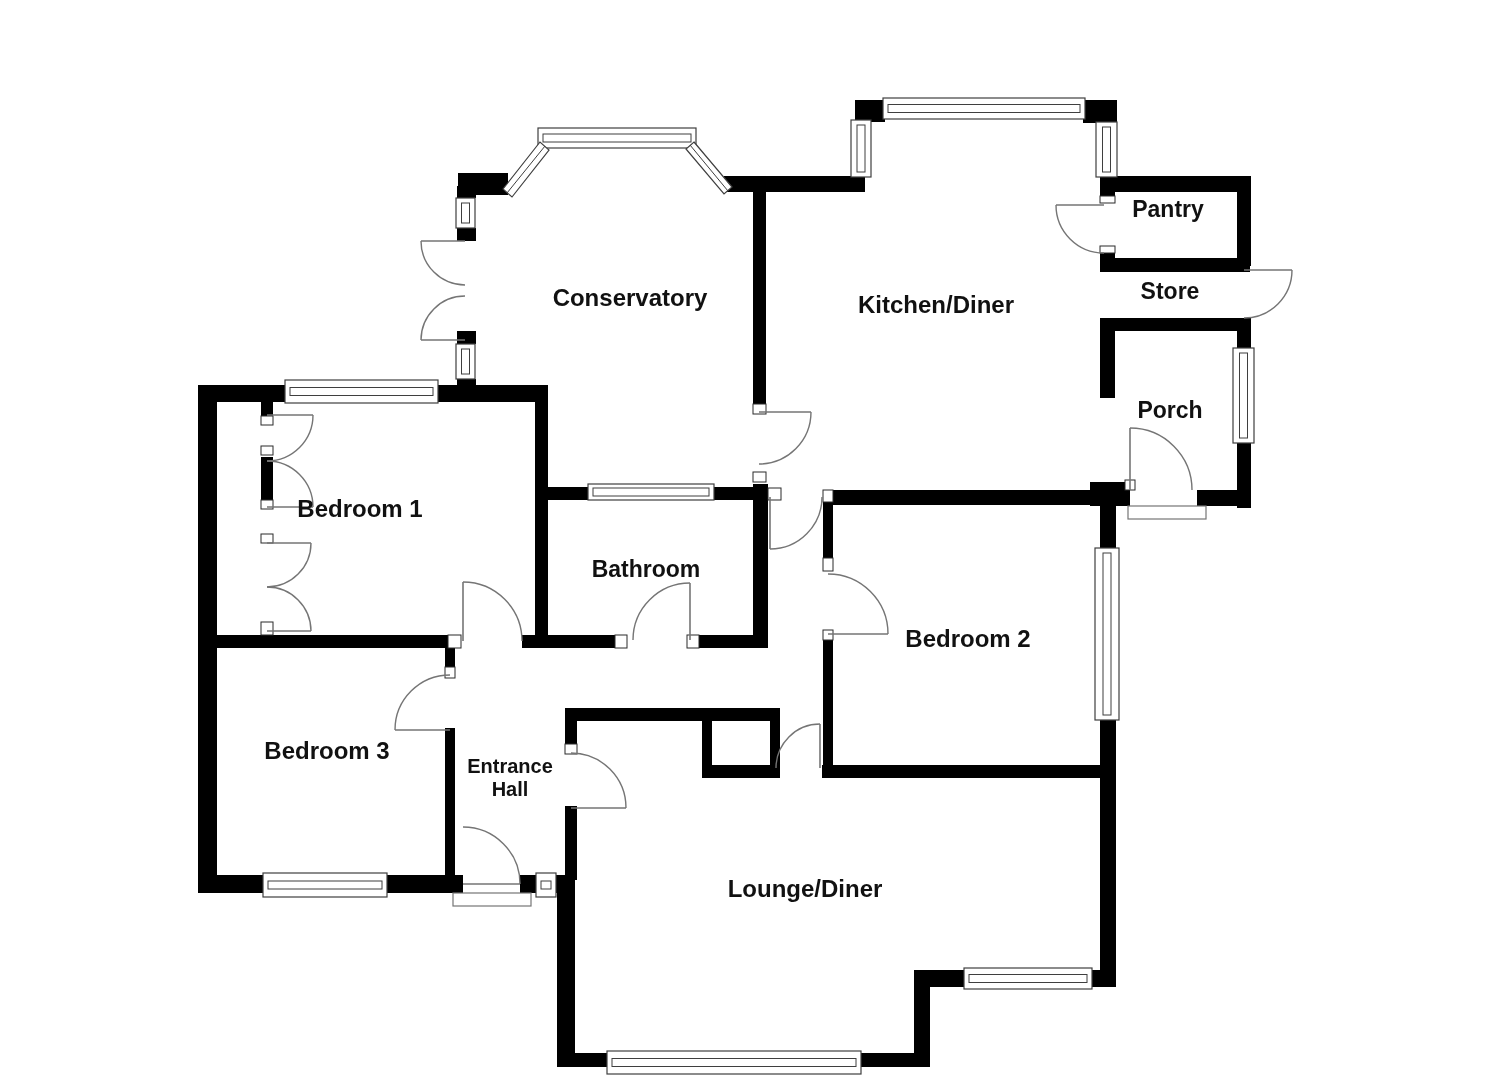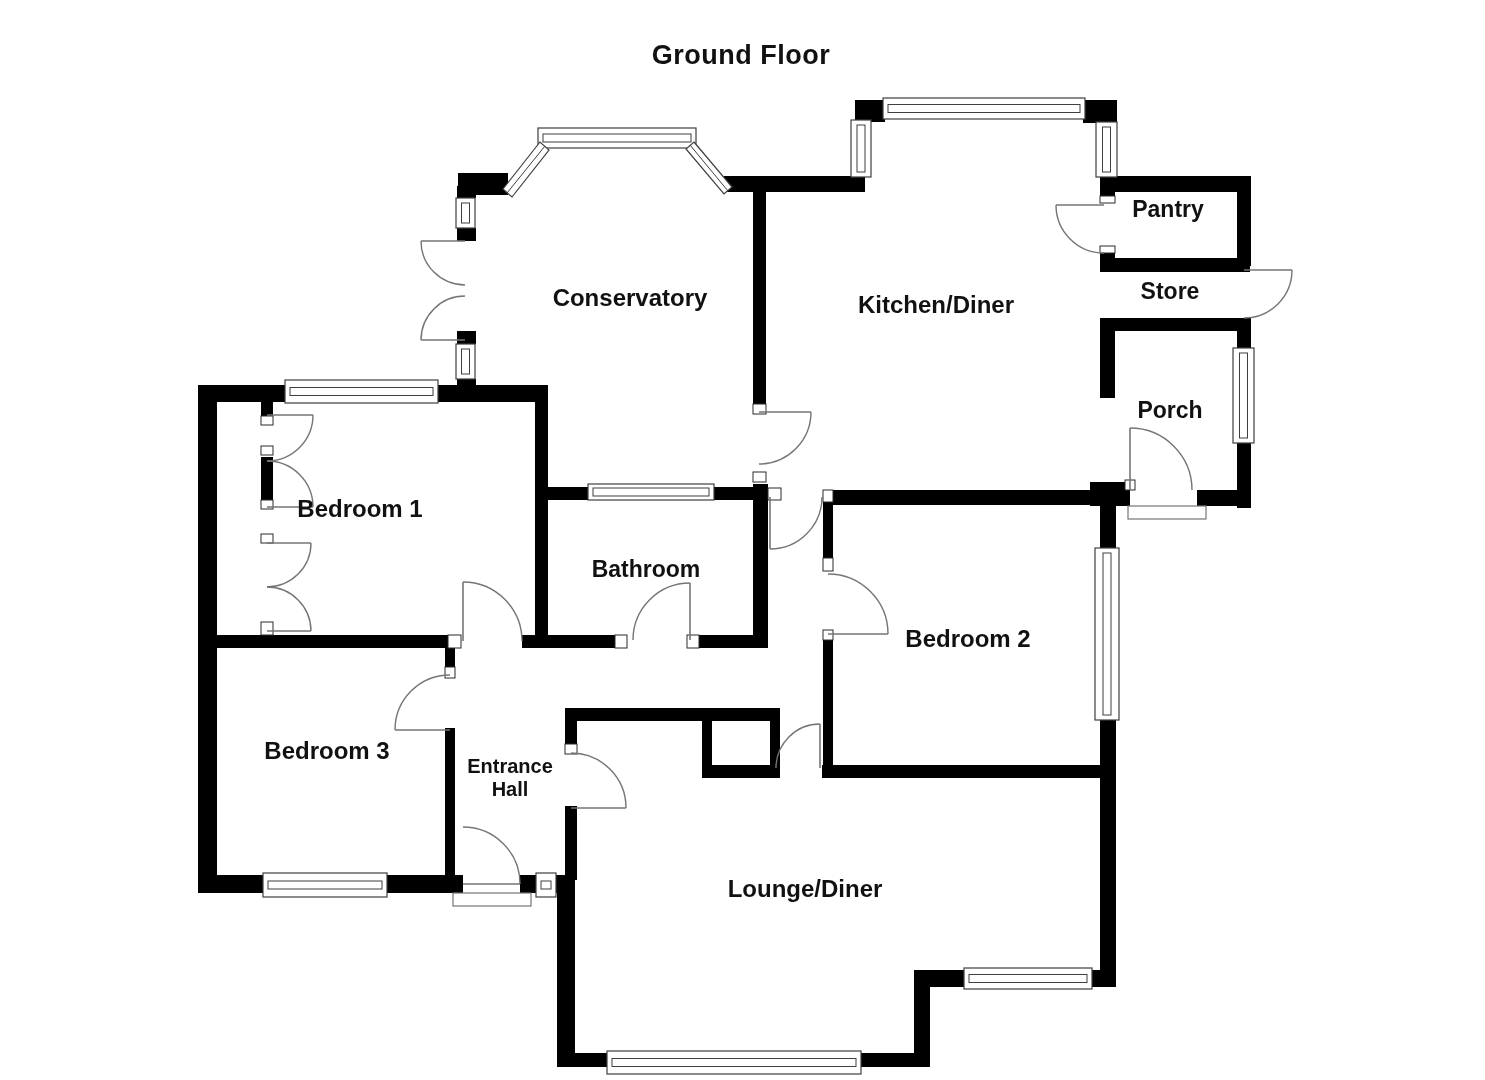--- a/index.html
+++ b/index.html
@@ -30,21 +30,20 @@
   text.room-label {
     font-family: "Liberation Sans", sans-serif;
     font-weight: bold;
     fill: #111111;
   }
 </style>
 </head>
 <body>
 
 <div class="plan-wrap">
-  <div class="plan-title">Ground Floor</div>
   <svg id="plan-svg" width="1485" height="1080" viewBox="0 0 1485 1080" xmlns="http://www.w3.org/2000/svg">
       <rect x="198" y="385" width="350" height="17" fill="#000000"></rect>
       <rect x="198" y="387" width="19" height="506" fill="#000000"></rect>
       <rect x="458" y="173" width="50" height="22" fill="#000000"></rect>
       <rect x="457" y="186" width="19" height="12" fill="#000000"></rect>
       <rect x="457" y="228" width="19" height="13" fill="#000000"></rect>
       <rect x="457" y="331" width="19" height="13" fill="#000000"></rect>
       <rect x="457" y="379" width="19" height="13" fill="#000000"></rect>
       <rect x="724" y="176" width="141" height="16" fill="#000000"></rect>
       <rect x="855" y="100" width="30" height="22" fill="#000000"></rect>

